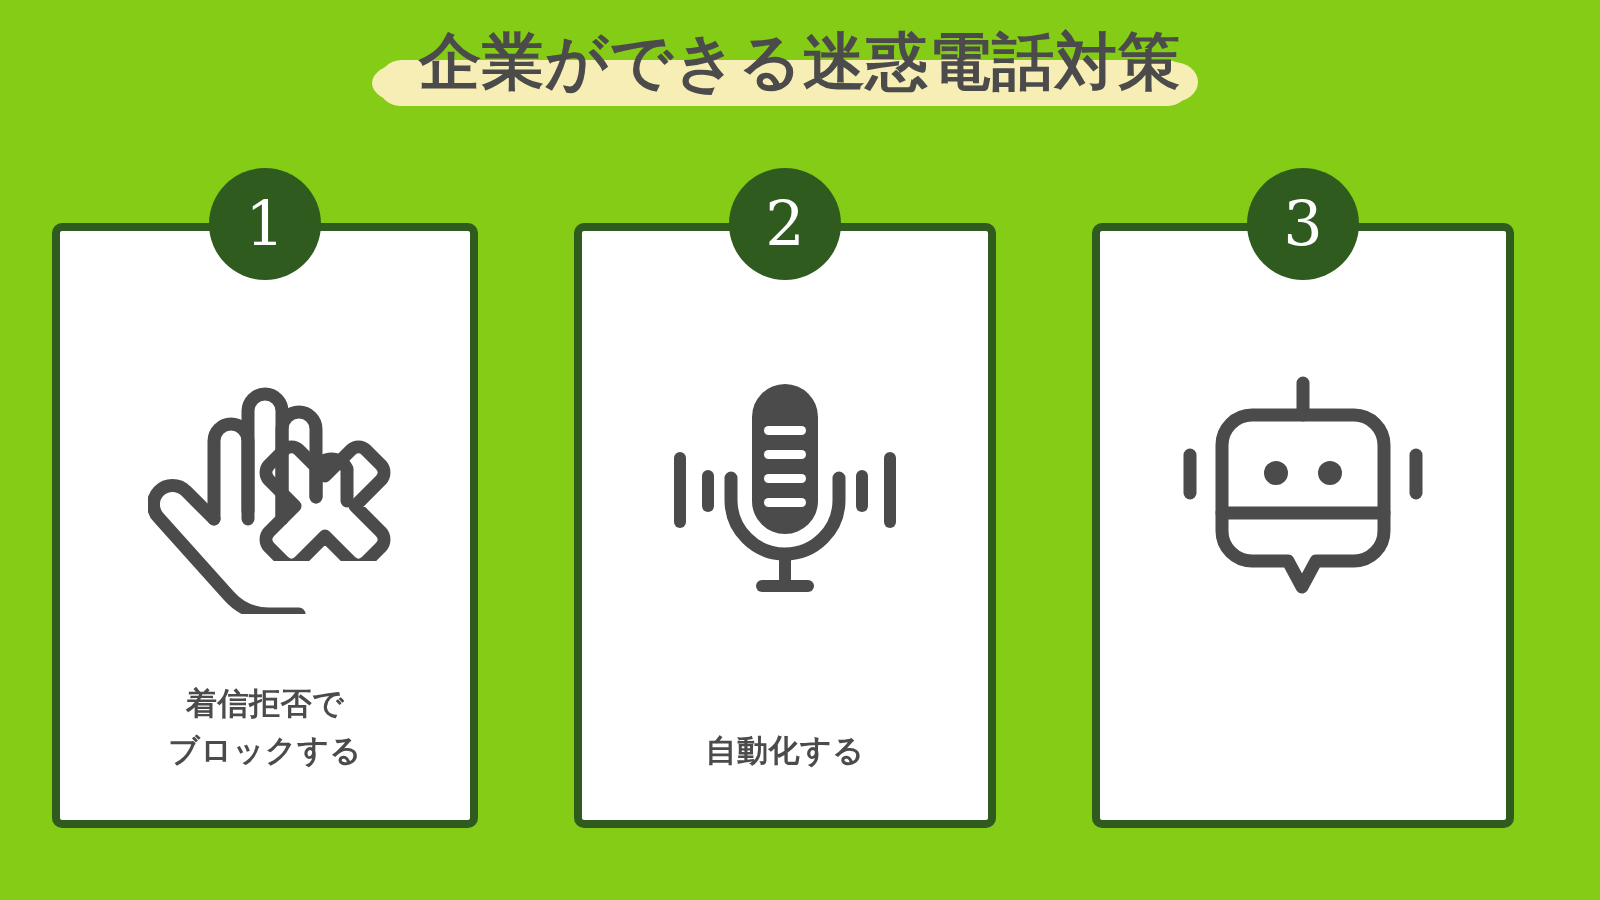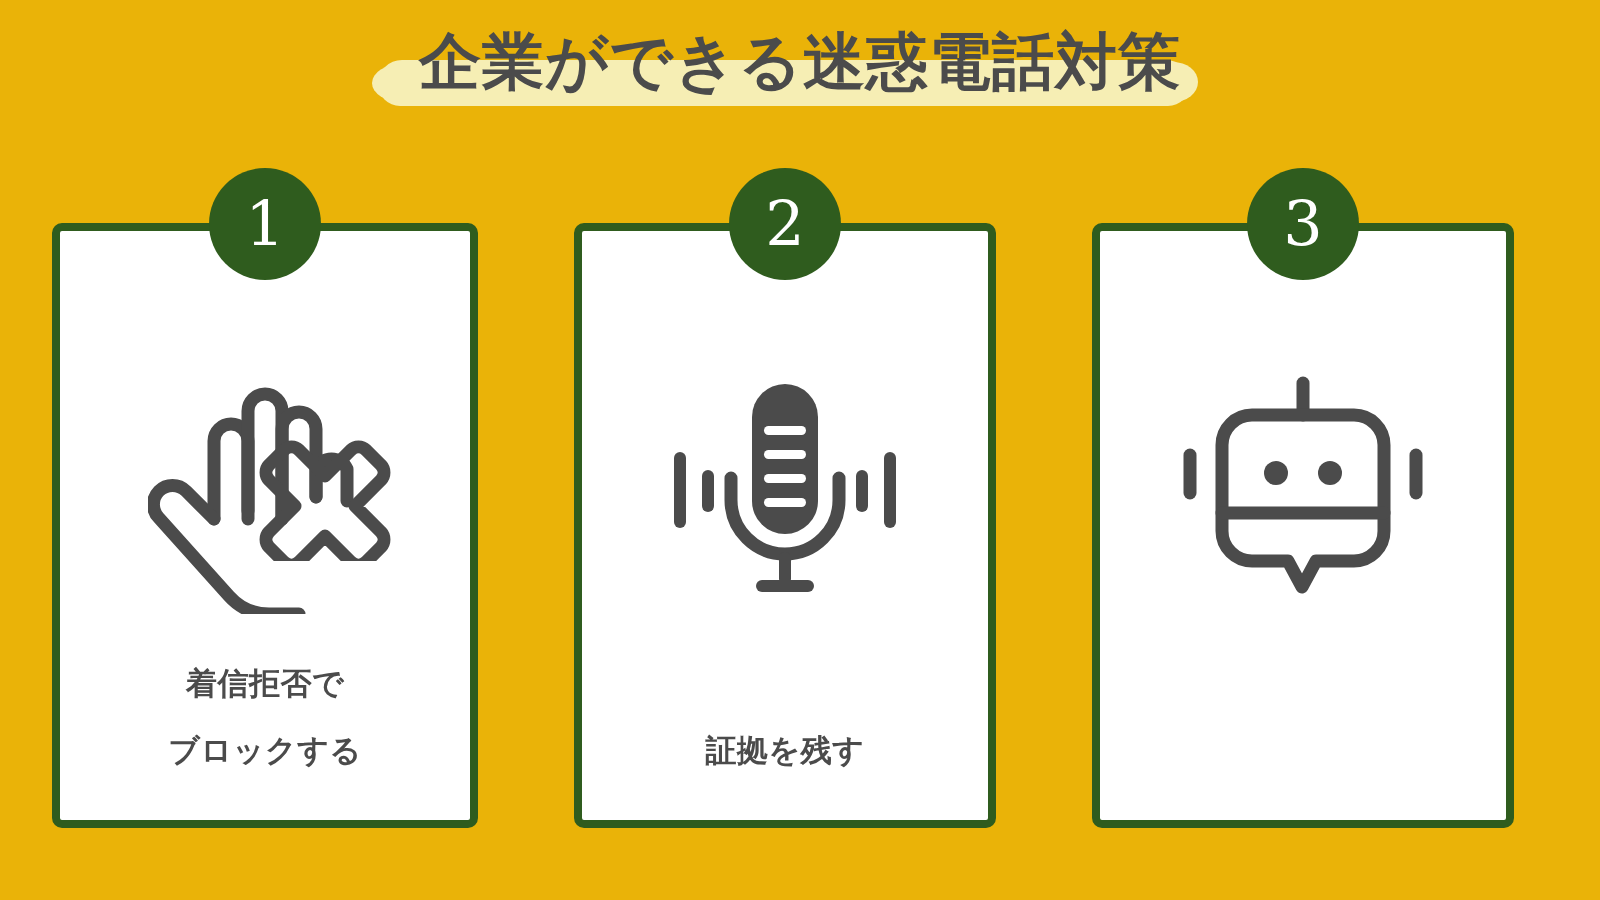--- a/index.html
+++ b/index.html
@@ -10,21 +10,21 @@
     height: 900px;
     background: #fdfffd;
     font-family: "Liberation Sans", "DejaVu Sans", sans-serif;
     overflow: hidden;
   }
 
   .infographic {
     position: relative;
     width: 1600px;
     height: 900px;
-    background: #eab308;
+    background: #84cc16;
   }
 
   
   .title-block {
     position: absolute;
     left: 0;
     top: 14px;
     width: 1600px;
     height: 110px;
   }
@@ -134,21 +134,21 @@
     left: 0;
     bottom: 46px;
     width: 100%;
     text-align: center;
     font-size: 31px;
     font-weight: 700;
     color: #4b4b4b;
     line-height: 1.5;
     letter-spacing: 0.5px;
   }
-  .card-caption .caption-line { display: block; margin-top: 20px; }
+  .card-caption .caption-line { display: block; }
 </style>
 </head>
 <body>
 
 <div class="infographic">
 
   <div class="title-block">
     <div class="title-highlight"></div>
     <div class="title-text">企業ができる迷惑電話対策</div>
   </div>
@@ -207,21 +207,21 @@
 
           <rect x="14" y="86" width="12" height="76" rx="6" fill="#4b4b4b"></rect>
           <rect x="42" y="104" width="12" height="42" rx="6" fill="#4b4b4b"></rect>
 
           <rect x="196" y="104" width="12" height="42" rx="6" fill="#4b4b4b"></rect>
           <rect x="224" y="86" width="12" height="76" rx="6" fill="#4b4b4b"></rect>
         </svg>
       </div>
 
       <div class="card-caption">
-        <span class="caption-line">証拠を残す</span>
+        <span class="caption-line">自動化する</span>
       </div>
     </div>
 
     <div class="card" data-index="2">
       <div class="card-number">3</div>
 
       <div class="card-icon">
         <svg width="255" height="245" viewBox="0 0 255 245" fill="none" stroke="#4b4b4b" stroke-width="13" stroke-linecap="round" stroke-linejoin="round">
 
           <path d="M127 14 V46"></path>

